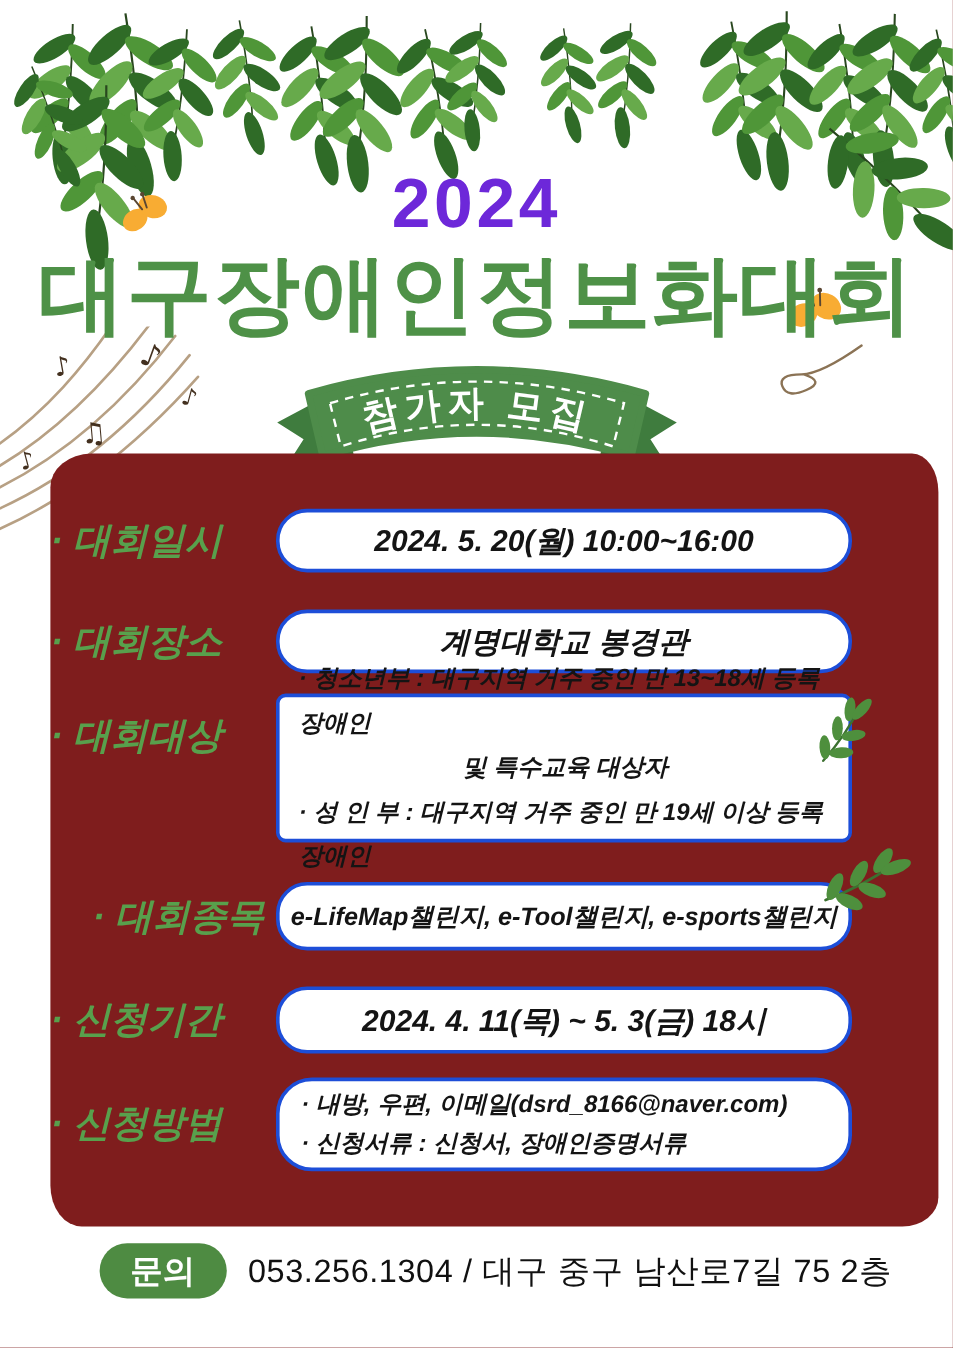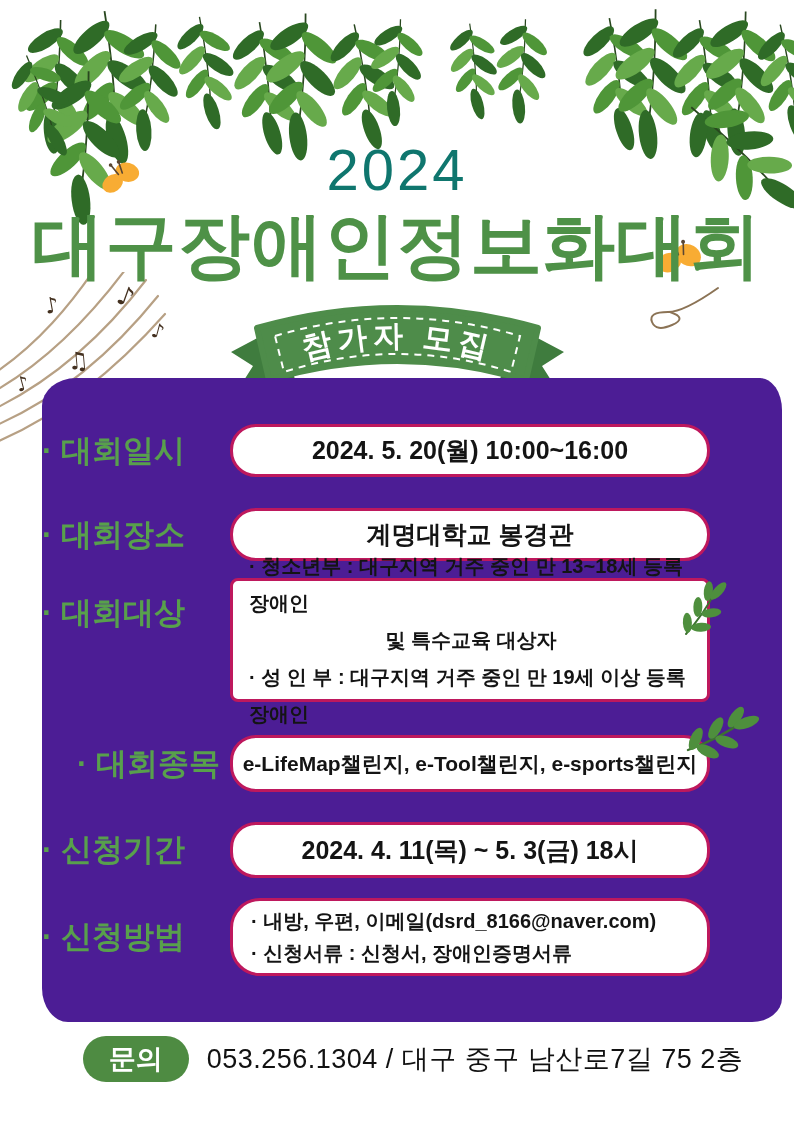--- a/index.html
+++ b/index.html
@@ -26,49 +26,50 @@
 
   
   .wing{fill:#f8ac33;}
   .antenna{stroke:#5a4632;stroke-width:1.6;fill:none;stroke-linecap:round;}
   .antdot{fill:#5a4632;}
   .squiggle{fill:none;stroke:#8b7355;stroke-width:2;stroke-linecap:round;}
 
   
   .year{
     left:0;top:136px;width:100%;text-align:center;
-    font-size:58px;font-weight:400;letter-spacing:3px;color:#0f766e;
+    font-size:58px;font-weight:700;letter-spacing:3px;color:#6d28d9;
   }
   .main-title{
     left:0;top:198px;width:100%;text-align:center;
     font-size:72px;font-weight:800;letter-spacing:1px;color:#4e9147;
   }
 
   
   #ribbon{left:225px;top:286px;}
   .ribbon-tail{fill:#3f7c3e;}
   .ribbon-band{fill:#4e8c4a;stroke:#4e8c4a;stroke-width:6;stroke-linejoin:round;}
   .ribbon-dash{fill:none;stroke:#ffffff;stroke-width:2;stroke-dasharray:7 6;}
   .ribbon-label{fill:#ffffff;font-size:30px;font-weight:800;letter-spacing:5px;
     font-family:"Liberation Sans","DejaVu Sans",sans-serif;}
 
   
   .panel{
     left:42px;top:378px;width:740px;height:644px;
-    background:#4c1d95;
+    background:#7f1d1d;
     border-radius:34px 22px 30px 26px / 28px 32px 24px 34px;
+    font-style:italic;
   }
   .row{position:absolute;display:flex;align-items:center;}
   .row-label{
     width:145px;flex:0 0 145px;
     font-size:31px;font-weight:800;color:#58a04c;white-space:nowrap;
   }
   .row-box{
     position:absolute;left:188px;width:480px;box-sizing:border-box;
-    background:#ffffff;border:3px solid #be185d;border-radius:26px;
+    background:#ffffff;border:3px solid #1d4ed8;border-radius:26px;
     display:flex;align-items:center;justify-content:center;
     color:#141414;font-weight:700;
   }
   .single .row-box{height:53px;font-size:25px;}
   .r1{top:46px;height:53px;}
   .r2{top:130px;height:53px;}
   .r3{top:200px;height:124px;align-items:flex-start;}
   .r3 .row-label{margin-top:14px;}
   .r3 .row-box{height:124px;border-radius:8px;flex-direction:column;justify-content:center;
       padding:8px 14px 8px 16px;font-size:20px;line-height:1.85;}

